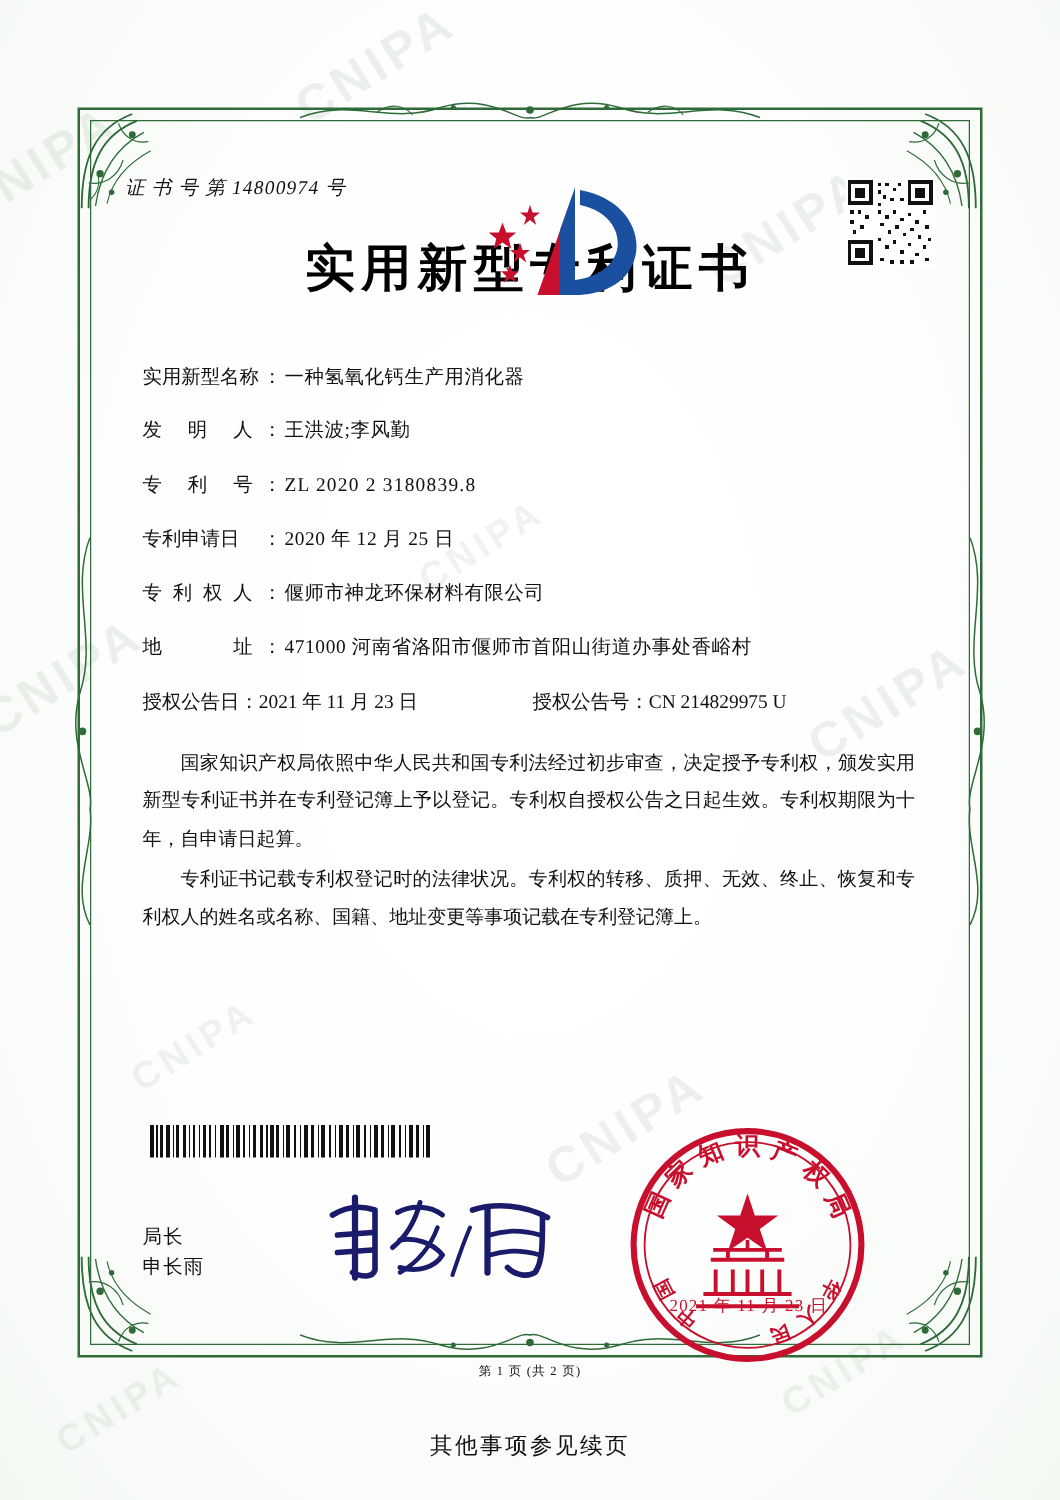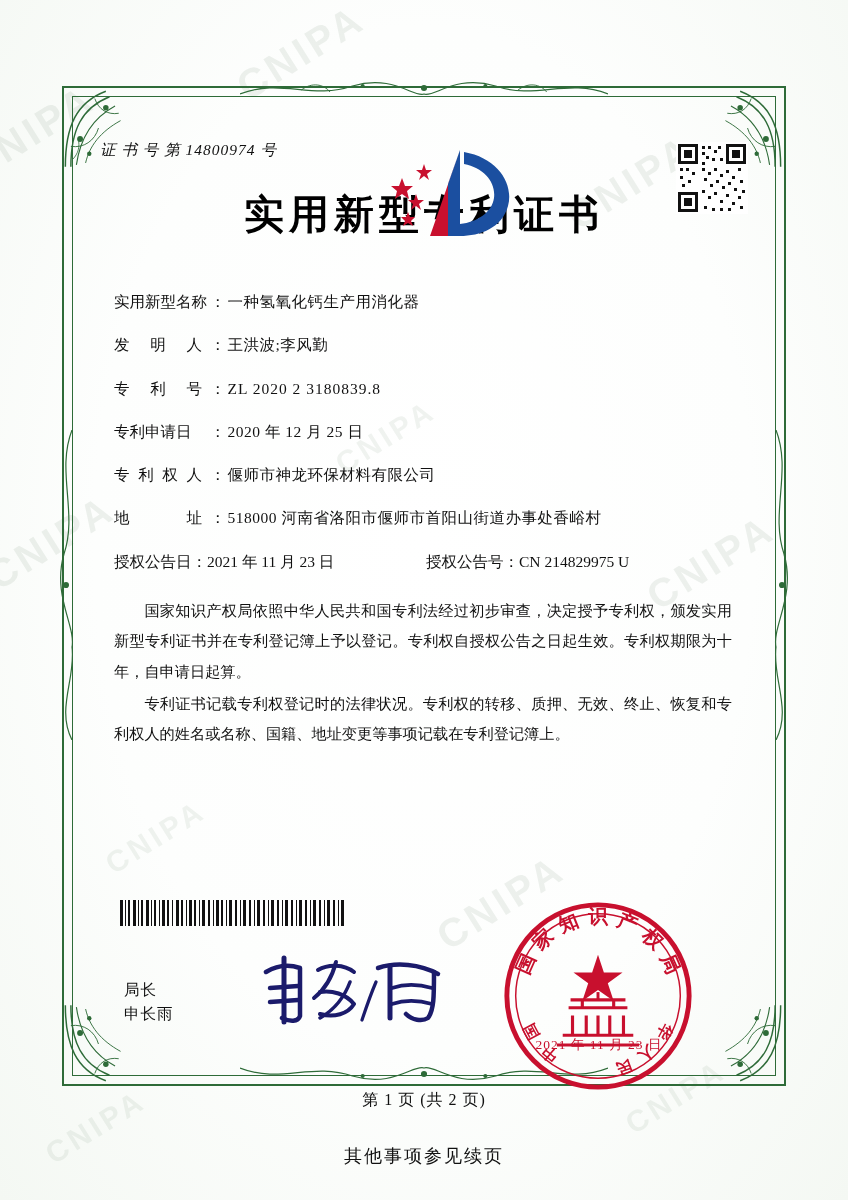--- a/index.html
+++ b/index.html
@@ -177,21 +177,21 @@
   
   .barcode {
     position: absolute;
     left: 120px;
     top: 900px;
     width: 228px;
     height: 26px;
   }
   .director-block {
     position: absolute;
-    left: 124px;
+    left: 114px;
     top: 978px;
     font-size: 15.5px;
     line-height: 1.55;
     letter-spacing: 1px;
   }
   .signature {
     position: absolute;
     left: 258px;
     top: 952px;
     width: 200px;
@@ -215,21 +215,21 @@
     color: #c8102e;
     letter-spacing: 1px;
   }
 
   .page-no {
     position: absolute;
     left: 0;
     top: 1090px;
     width: 848px;
     text-align: center;
-    font-size: 16px;
+    font-size: 10px;
     letter-spacing: 1px;
   }
   .footer-note {
     position: absolute;
     left: 0;
     top: 1144px;
     width: 848px;
     text-align: center;
     font-size: 18px;
     letter-spacing: 2px;
@@ -481,21 +481,21 @@
         <span class="field-colon">：</span>
         <span class="field-value">偃师市神龙环保材料有限公司</span>
       </div>
 
       <div class="field-row">
         <span class="field-label spread">
             <span>地</span>
             <span>址</span>
           </span>
         <span class="field-colon">：</span>
-        <span class="field-value">518000 河南省洛阳市偃师市首阳山街道办事处香峪村</span>
+        <span class="field-value">471000 河南省洛阳市偃师市首阳山街道办事处香峪村</span>
       </div>
 
       <div class="pub-row">
         <span class="pub-left">
           <span>授权公告日</span>：<span>2021 年 11 月 23 日</span>
         </span>
         <span class="pub-right">
           <span>授权公告号</span>：<span>CN 214829975 U</span>
         </span>
       </div>

